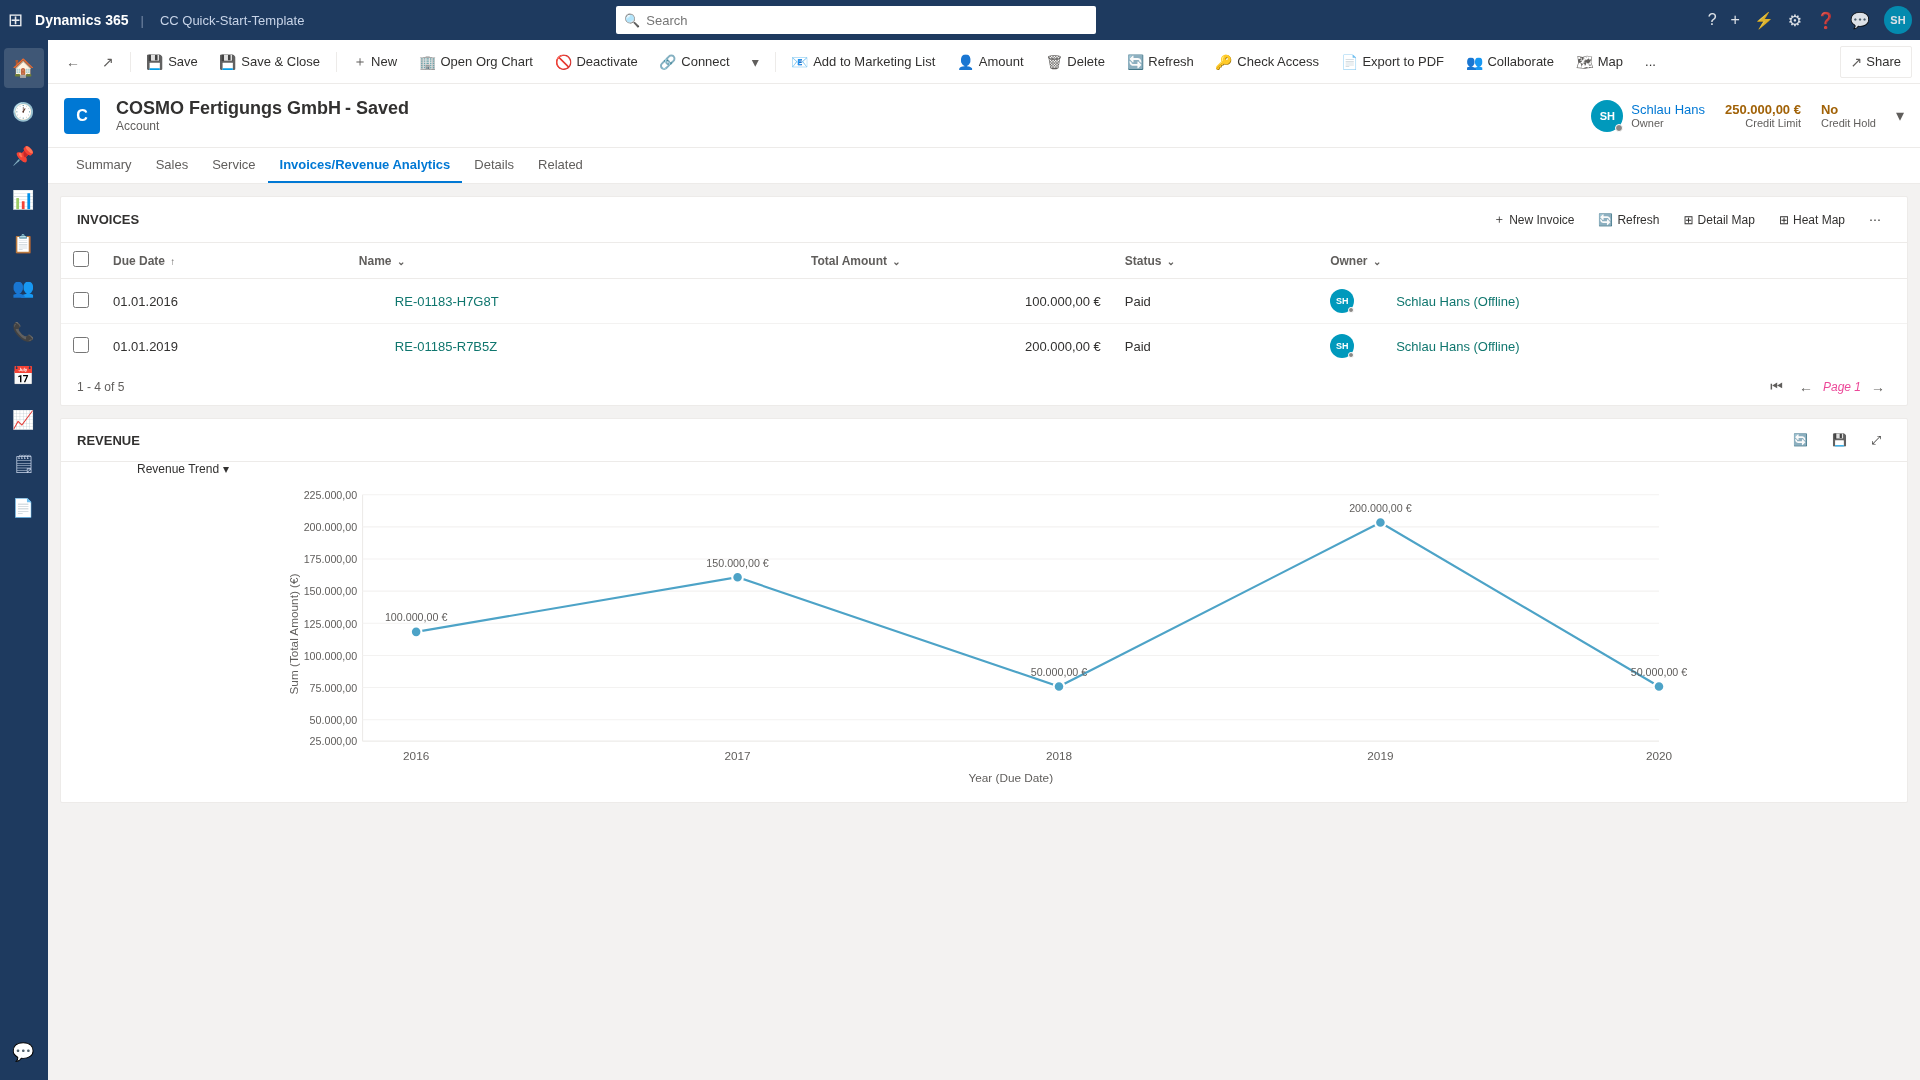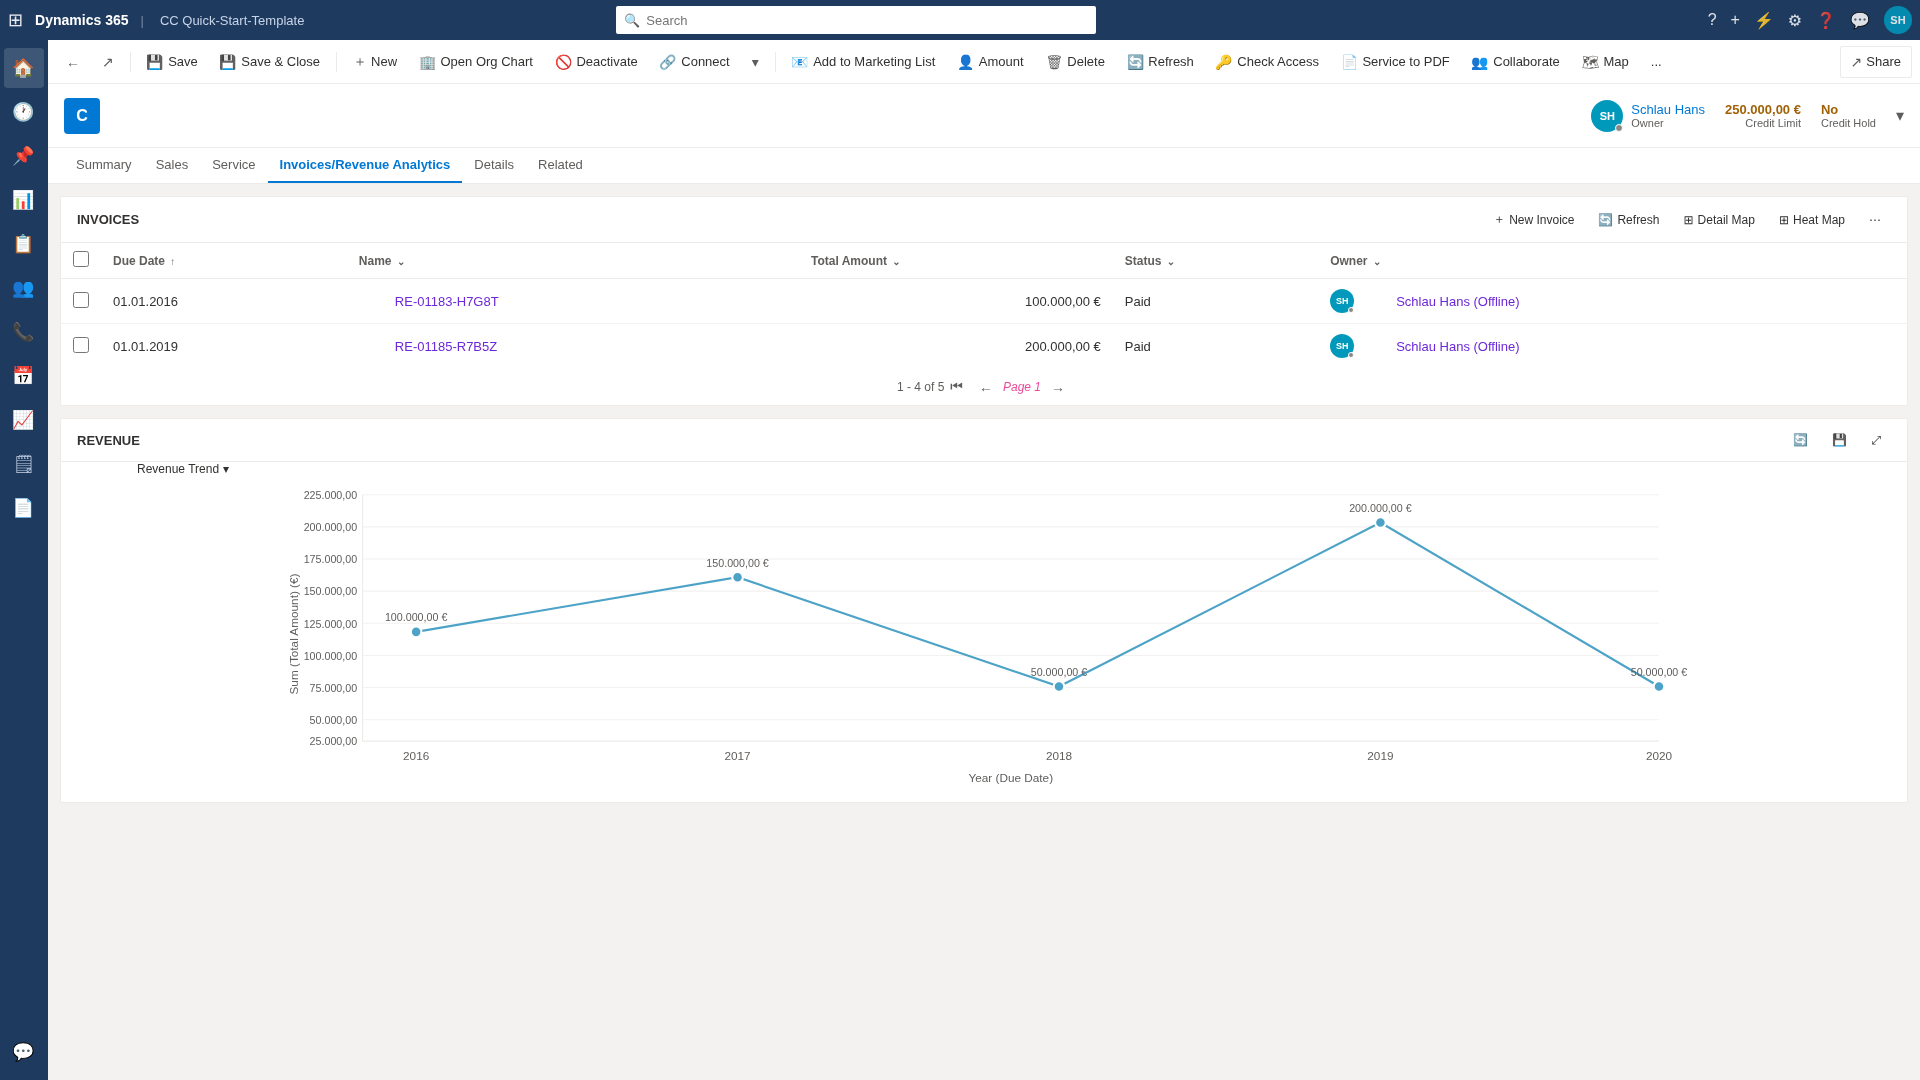--- a/index.html
+++ b/index.html
@@ -96,28 +96,28 @@
     
     .inv-table { width: 100%; border-collapse: collapse; }
     .inv-table th {
       text-align: left; padding: 8px 12px;
       font-size: 12px; font-weight: 600; color: #605e5c;
       border-bottom: 1px solid #edebe9; cursor: pointer; white-space: nowrap;
     }
     .inv-table th .sort-icon { font-size: 10px; margin-left: 2px; }
     .inv-table td { padding: 10px 12px; font-size: 13px; border-bottom: 1px solid #f3f2f1; }
     .inv-table tr:last-child td { border-bottom: none; }
-    .inv-link { color: #6d28d9; text-decoration: none; cursor: pointer; margin-left: 36px; }
+    .inv-link { color: #0f766e; text-decoration: none; cursor: pointer; margin-left: 36px; }
     .check-col { width: 40px; text-align: center; }
     .checkbox { width: 16px; height: 16px; cursor: pointer; }
 
     
     .pagination {
-      display: flex; align-items: center; justify-content: center;
-      padding: 8px 32px; font-size: 12px; color: #605e5c;
+      display: flex; align-items: center; justify-content: space-between;
+      padding: 8px 16px; font-size: 12px; color: #605e5c;
     }
     .page-nav { display: flex; align-items: center; gap: 4px; }
     .page-btn { background: none; border: none; cursor: pointer; color: #605e5c; font-size: 14px; padding: 2px 6px; }
     .page-label { font-size: 12px; color: #ec4899; font-style: italic; }
 
     
     .revenue-section { min-height: 360px; }
     .trend-selector {
       display: flex; align-items: center; gap: 4px;
       font-size: 12px; color: #323130; cursor: pointer;
@@ -241,21 +241,21 @@
       <button class="cmd-btn">
         <span class="icon">🔄</span>
         <span>Refresh</span>
       </button>
       <button class="cmd-btn">
         <span class="icon">🔑</span>
         <span>Check Access</span>
       </button>
       <button class="cmd-btn">
         <span class="icon">📄</span>
-        <span>Service to PDF</span>
+        <span>Export to PDF</span>
       </button>
       <button class="cmd-btn">
         <span class="icon">👥</span>
         <span>Collaborate</span>
       </button>
       <button class="cmd-btn">
         <span class="icon">🗺</span>
         <span>Map</span>
       </button>
       <button class="cmd-btn">
@@ -264,20 +264,27 @@
       <div style="flex:1"></div>
       <button class="cmd-btn" style="border:1px solid #edebe9;">
         <span class="icon">↗</span>
         <span>Share</span>
       </button>
     </div>
 
     <div class="entity-header">
       <div class="entity-icon">
         <span>C</span>
+      </div>
+      <div class="entity-info">
+        <div style="display:flex;align-items:center;gap:4px;">
+          <span class="entity-name">COSMO Fertigungs GmbH</span>
+          <span class="entity-name saved">- Saved</span>
+        </div>
+        <div class="entity-type">Account</div>
       </div>
       <div class="entity-meta">
         <div class="owner-block">
           <div class="owner-avatar-wrap">
             <div class="owner-avatar">
               <span>SH</span>
             </div>
             <div class="status-dot offline"></div>
           </div>
           <div>

